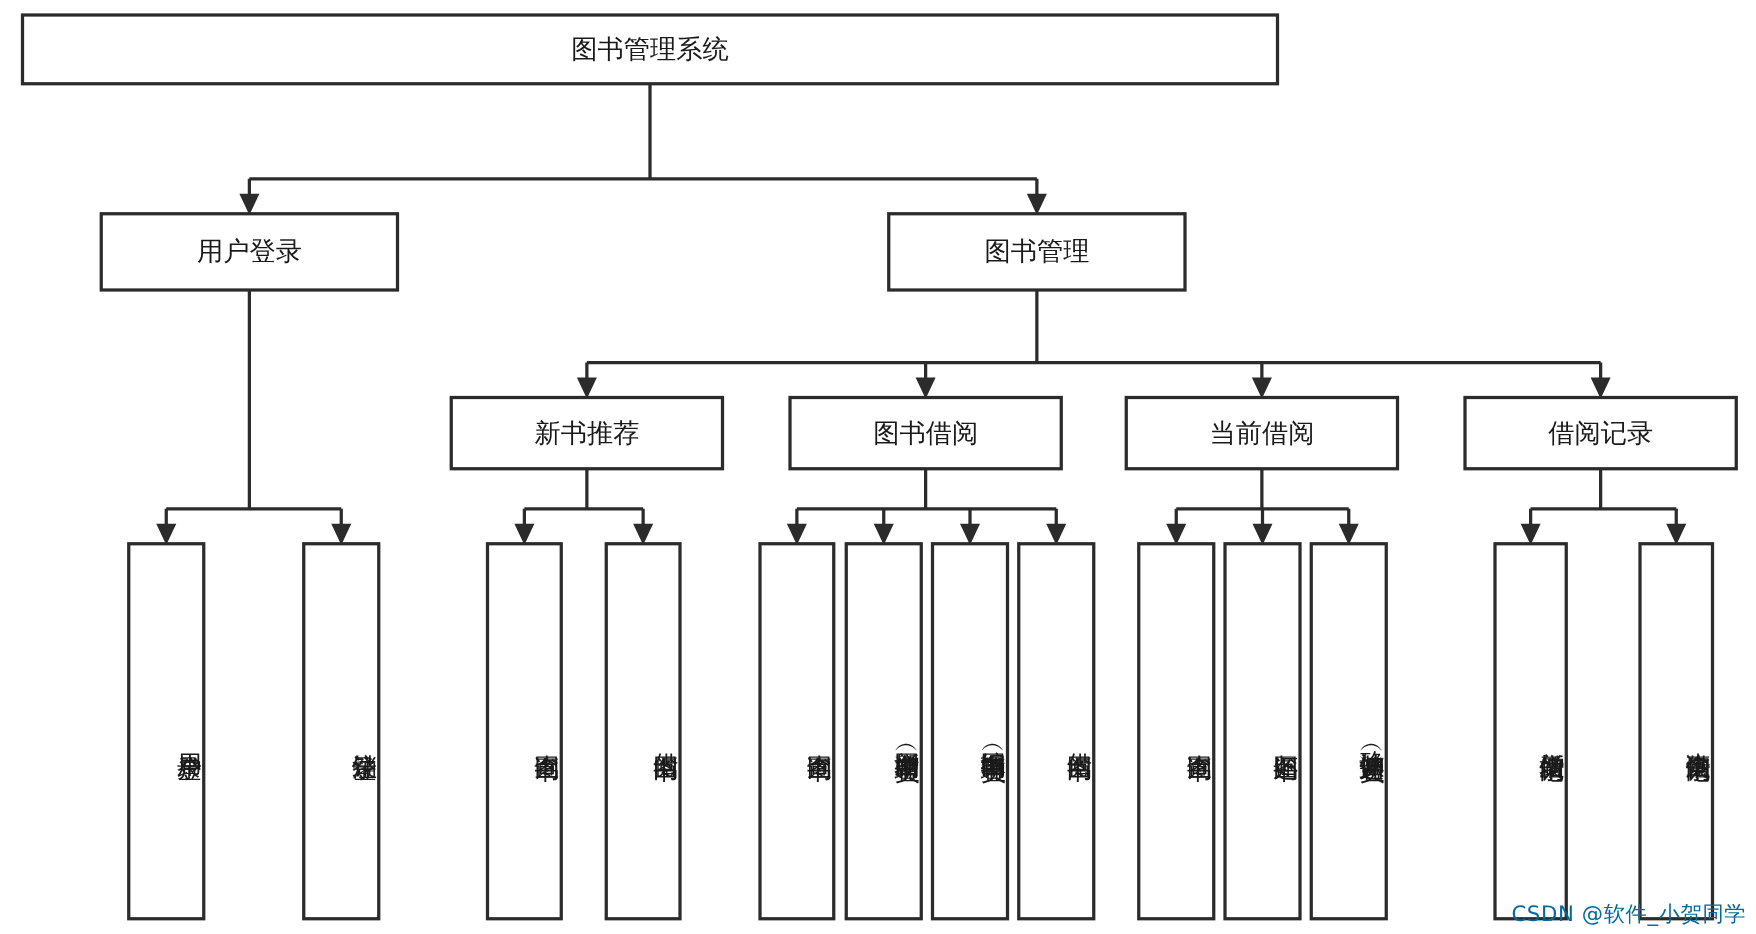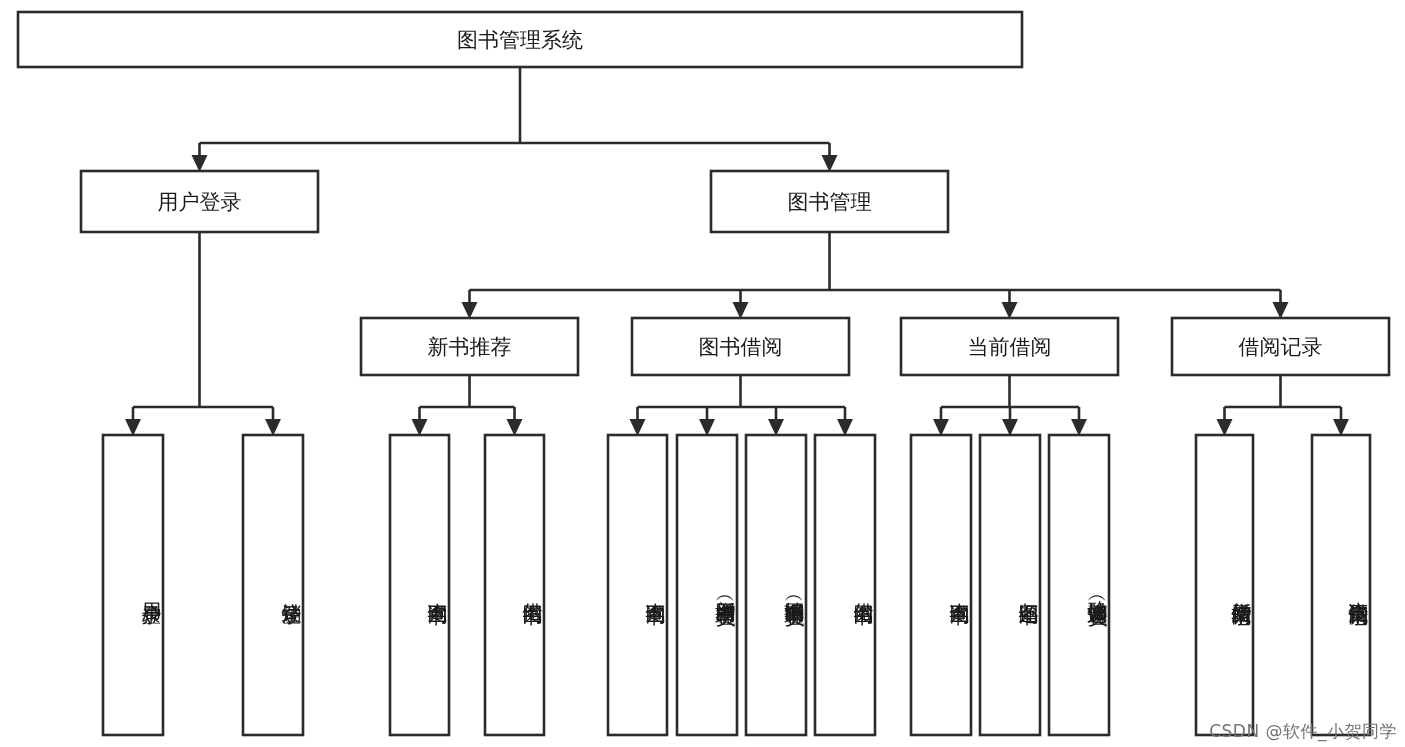--- a/index.html
+++ b/index.html
@@ -66,21 +66,21 @@
     align-items: flex-start;
     justify-content: center;
     pointer-events: none;
   }
   .watermark {
     position: absolute;
     right: 8px;
     bottom: 4px;
     font-family: "DejaVu Sans", "Liberation Sans", sans-serif;
     font-size: 17px;
-    color: #737373;
+    color: #0369a1;
     letter-spacing: 0.5px;
     white-space: nowrap;
   }
 </style>
 </head>
 <body>
 
 <div id="diagram-root">
   <svg id="tree-svg" viewBox="0 0 1405 747">
     <g id="connector-layer">

